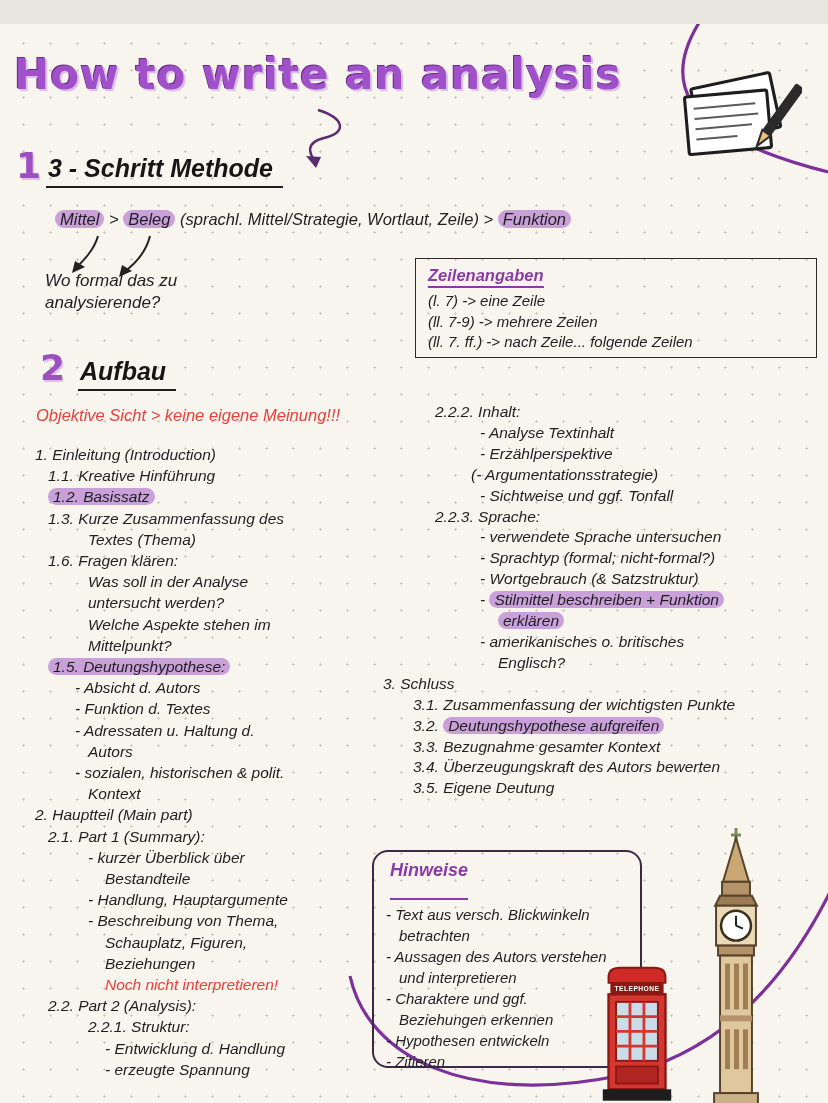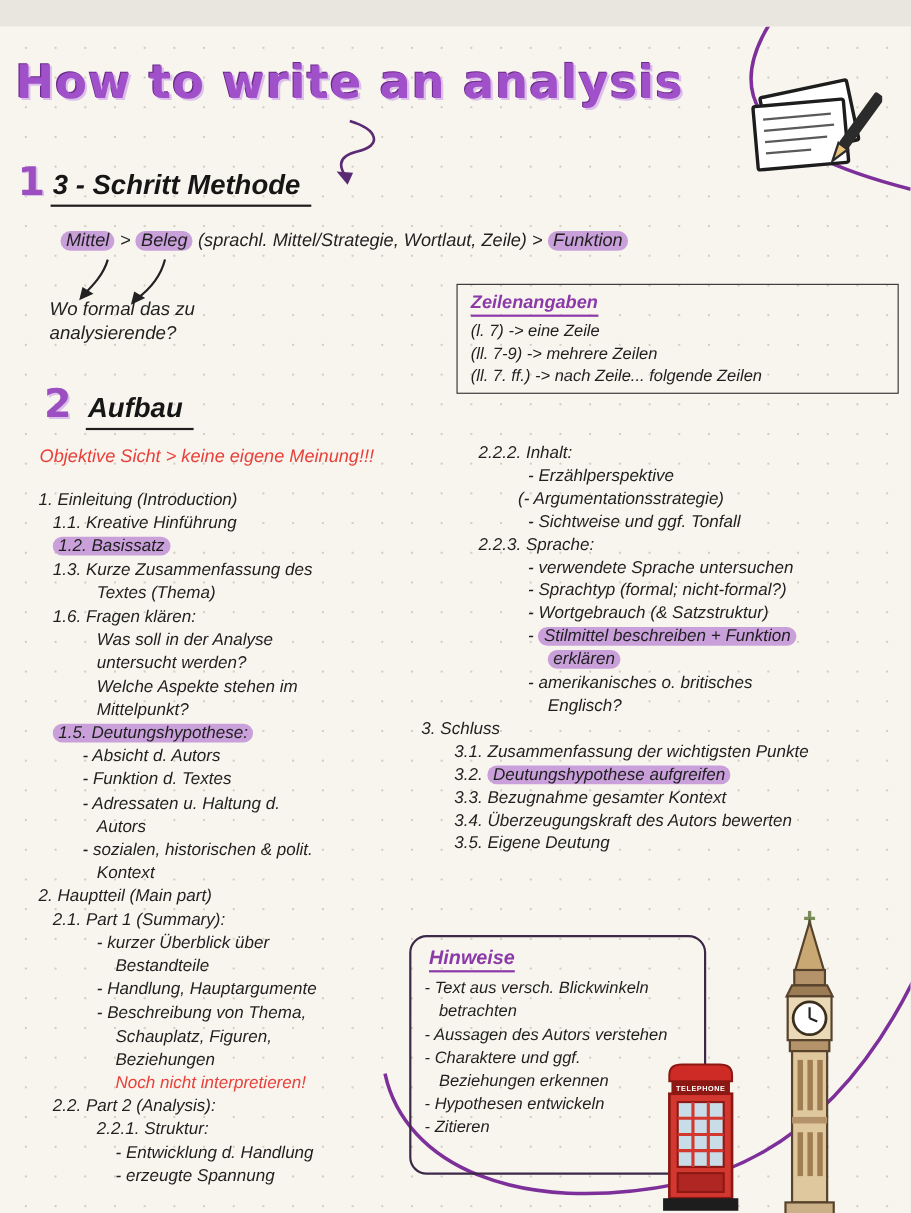--- a/index.html
+++ b/index.html
@@ -70,21 +70,21 @@
   .col-right .d5{margin-left:97px}
   .col-right .d6{margin-left:115px}
   
   .hinweise{
     position:absolute;left:372px;top:826px;width:242px;height:198px;
     border:2.4px solid #3c2947;border-radius:16px;padding:8px 12px;
     background:transparent;
   }
   .hinweise-title{
     display:inline-block;font-size:18px;font-weight:bold;font-style:italic;
-    color:#8b3aa8;border-bottom:2px solid #8b3aa8;padding-bottom:1px;margin:0 0 4px 4px;
+    color:#8b3aa8;border-bottom:2px solid #8b3aa8;padding-bottom:17px;margin:0 0 4px 4px;
   }
   .hinweise-lines{font-size:15px;font-style:italic;line-height:21px;}
   .hinweise-lines .d0{margin-left:0}
   .hinweise-lines .d1{margin-left:13px}
   
   .overlay{position:absolute;left:0;top:0;pointer-events:none;}
   .paper-icon{position:absolute;left:668px;top:44px;width:134px;height:98px;}
   .bigben{position:absolute;left:676px;top:804px;width:120px;height:299px;}
   .phonebox{position:absolute;left:599px;top:936px;width:76px;height:156px;}
 </style>
@@ -179,20 +179,21 @@
       <div class="line d4"><span>Schauplatz, Figuren,</span></div>
       <div class="line d4"><span>Beziehungen</span></div>
       <div class="line d4 red"><span>Noch nicht interpretieren!</span></div>
       <div class="line d1"><span>2.2. Part 2 (Analysis):</span></div>
       <div class="line d3"><span>2.2.1. Struktur:</span></div>
       <div class="line d4"><span>- Entwicklung d. Handlung</span></div>
       <div class="line d4"><span>- erzeugte Spannung</span></div>
     </div>
   <div class="col-right">
       <div class="line d2"><span>2.2.2. Inhalt:</span></div>
+      <div class="line d5"><span>- Analyse Textinhalt</span></div>
       <div class="line d5"><span>- Erzählperspektive</span></div>
       <div class="line d4"><span>(- Argumentationsstrategie)</span></div>
       <div class="line d5"><span>- Sichtweise und ggf. Tonfall</span></div>
       <div class="line d2"><span>2.2.3. Sprache:</span></div>
       <div class="line d5"><span>- verwendete Sprache untersuchen</span></div>
       <div class="line d5"><span>- Sprachtyp (formal; nicht-formal?)</span></div>
       <div class="line d5"><span>- Wortgebrauch (&amp; Satzstruktur)</span></div>
       <div class="line d5"><span>- </span><span class="hl">Stilmittel beschreiben + Funktion</span></div>
       <div class="line d6"><span class="hl">erklären</span></div>
       <div class="line d5"><span>- amerikanisches o. britisches</span></div>
@@ -204,20 +205,21 @@
       <div class="line d1"><span>3.4. Überzeugungskraft des Autors bewerten</span></div>
       <div class="line d1"><span>3.5. Eigene Deutung</span></div>
     </div>
 
   <div class="hinweise">
     <div class="hinweise-title">Hinweise</div>
     <div class="hinweise-lines">
         <div class="line d0"><span>- Text aus versch. Blickwinkeln</span></div>
         <div class="line d1"><span>betrachten</span></div>
         <div class="line d0"><span>- Aussagen des Autors verstehen</span></div>
+        <div class="line d1"><span>und interpretieren</span></div>
         <div class="line d0"><span>- Charaktere und ggf.</span></div>
         <div class="line d1"><span>Beziehungen erkennen</span></div>
         <div class="line d0"><span>- Hypothesen entwickeln</span></div>
         <div class="line d0"><span>- Zitieren</span></div>
       </div>
   </div>
 
   <svg class="bigben" viewBox="0 0 120 300">
     <path d="M60 0 v16 M55 7 h10" stroke="#7a8c5a" stroke-width="3" fill="none"></path>
     <polygon points="60,10 47,54 73,54" fill="#c9a873" stroke="#57432b" stroke-width="2"></polygon>

